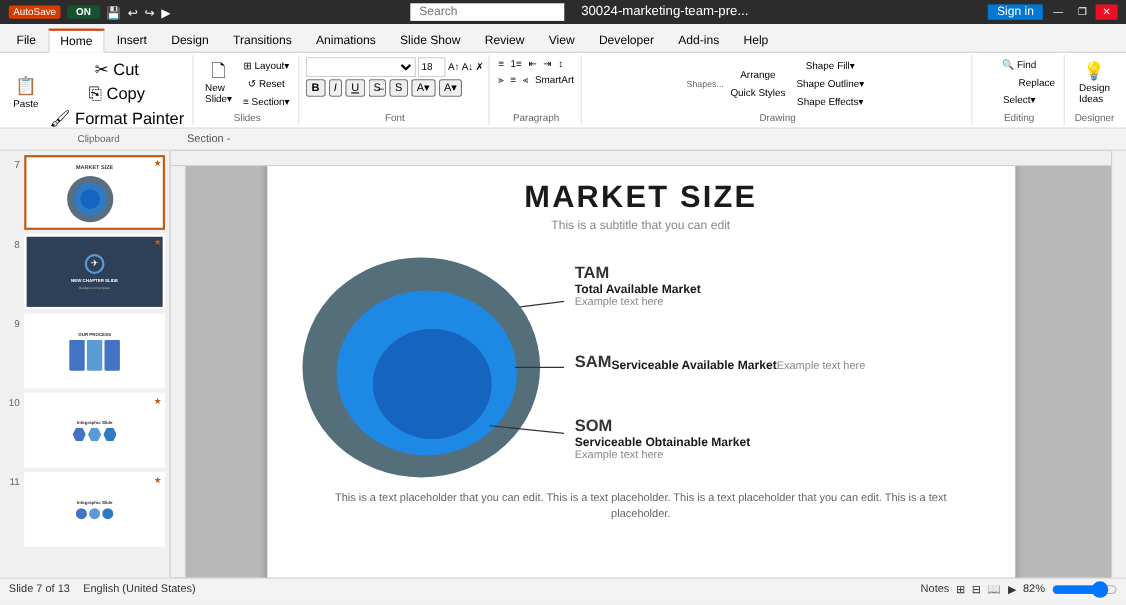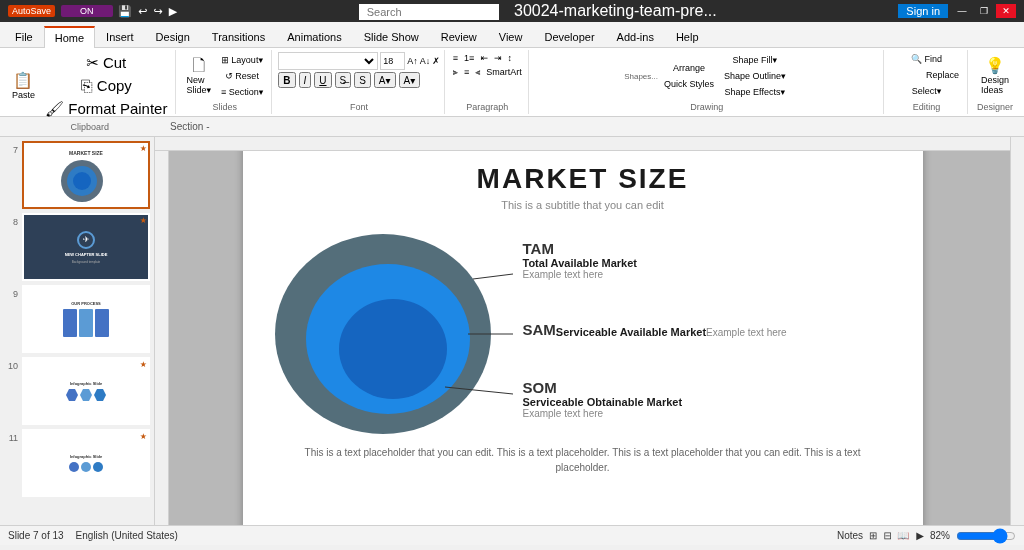--- a/index.html
+++ b/index.html
@@ -4,21 +4,21 @@
   <style>
     * { box-sizing: border-box; margin: 0; padding: 0; }
     body { font-family: 'Segoe UI', Arial, sans-serif; font-size: 12px; background: #f0f0f0; overflow: hidden; width: 1024px; height: 550px; }
 
     
     .title-bar { background: #2c2c2c; color: #fff; height: 22px; display: flex; align-items: center; justify-content: space-between; padding: 0 8px; font-size: 11px; gap: 29px; }
     .title-bar-left { display: flex; align-items: center; gap: 6px; }
     .title-bar-center { flex: 1; text-align: center; }
     .title-bar-right { display: flex; align-items: center; gap: 4px; }
     .autosave-badge { background: #d83b01; color: white; border-radius: 2px; padding: 1px 4px; font-size: 9px; }
-    .autosave-on { background: #701a75; color: white; border-radius: 2px; padding: 1px 19px; font-size: 9px; }
+    .autosave-on { background: #14532d; color: white; border-radius: 2px; padding: 1px 8px; font-size: 9px; font-weight: bold; }
     .title-search { background: #fff; color: #333; border: none; padding: 2px 8px; width: 140px; font-size: 11px; height: 16px; }
     .signin-btn { background: #0078d4; color: white; border: none; padding: 1px 8px; font-size: 11px; cursor: pointer; }
     .winctrls { display: flex; gap: 2px; }
     .winctrls span { width: 20px; height: 14px; display: flex; align-items: center; justify-content: center; cursor: pointer; font-size: 9px; }
     .winctrls .close { background: #e81123; color: white; }
 
     
     .ribbon { background: #fff; border-bottom: 1px solid #d0d0d0; }
     .ribbon-tabs { display: flex; background: #f3f3f3; border-bottom: 1px solid #d0d0d0; height: 26px; align-items: flex-end; padding-left: 4px; }
     .ribbon-tab { padding: 4px 10px; font-size: 11px; cursor: pointer; border-top: 1px solid transparent; border-left: 1px solid transparent; border-right: 1px solid transparent; background: transparent; }
@@ -78,21 +78,21 @@
     <span class="autosave-badge">AutoSave</span>
     <span class="autosave-on">ON</span>
     <span style="cursor:pointer">💾</span>
     <span style="cursor:pointer">↩</span>
     <span style="cursor:pointer">↪</span>
     <span style="cursor:pointer">▶</span>
   </div>
   <div class="title-bar-center">
     <input class="title-search" type="text" placeholder="Search" style="">
     &nbsp;&nbsp;&nbsp;
-    <span style="font-size:16px">30024-marketing-team-pre...</span>
+    <span style="font-size:12px">30024-marketing-team-pre...</span>
   </div>
   <div class="title-bar-right">
     <button class="signin-btn">Sign in</button>
     <div class="winctrls">
       <span>—</span>
       <span>❐</span>
       <span class="close">✕</span>
     </div>
   </div>
 </div>

